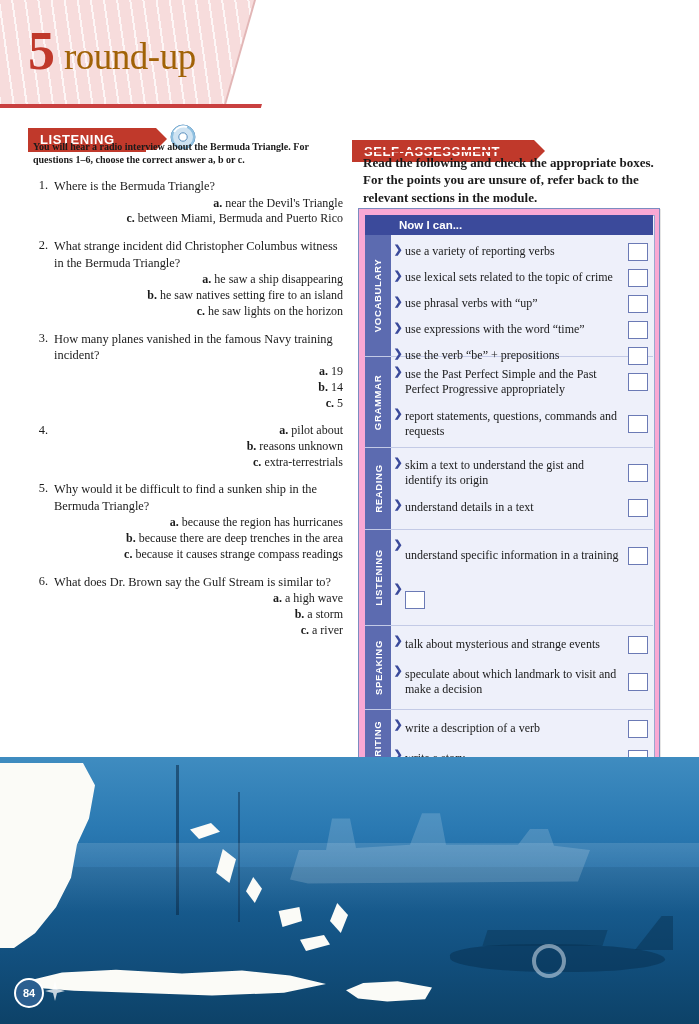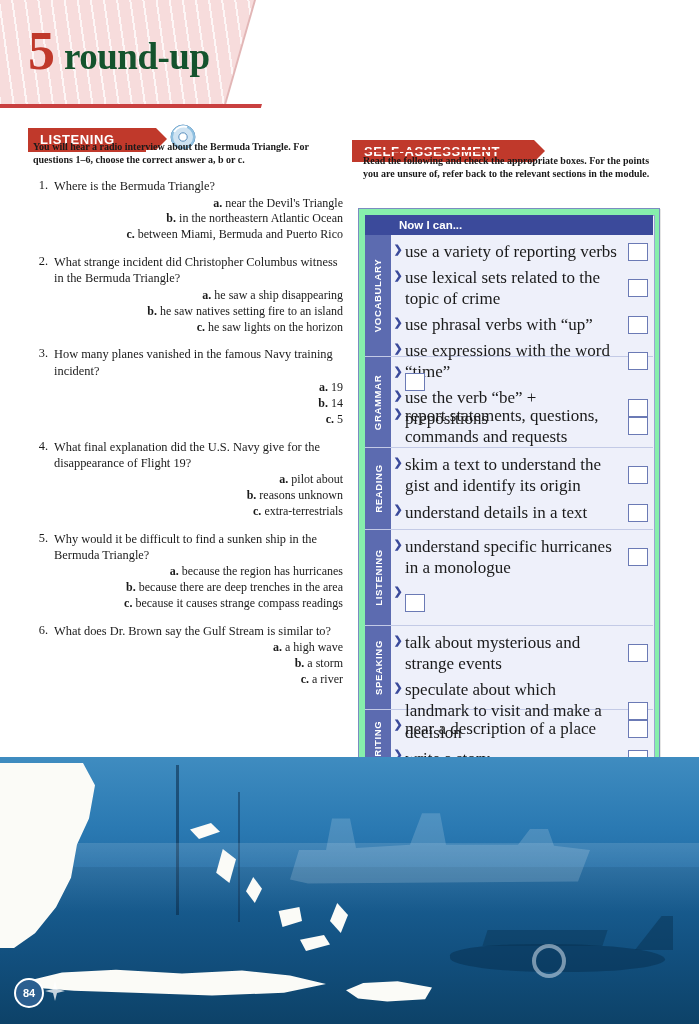--- a/index.html
+++ b/index.html
@@ -41,21 +41,21 @@
   }
   .title-wrap{
     position:absolute;left:28px;top:24px;
     display:flex;align-items:baseline;gap:9px;
     font-family:"Liberation Serif", serif;
   }
   .unit-num{
     font-size:54px;font-weight:bold;color:#c0392b;line-height:1;
   }
   .unit-title{
-    font-size:37px;font-weight:bold;color:#14532d;line-height:1;
+    font-size:37px;font-weight:normal;color:#a16207;line-height:1;
     letter-spacing:-0.5px;
   }
   .hdr-underline{
     position:absolute;left:0;top:104px;width:262px;height:4px;background:#c94040;
     transform:skewX(-16deg);transform-origin:top left;
   }
 
   
   .sec-tag{
     position:absolute;
@@ -100,26 +100,26 @@
 
   .cd-icon{
     position:absolute;left:170px;top:124px;width:26px;height:26px;
   }
 
   
   .right-col{
     position:absolute;left:360px;top:128px;width:310px;
   }
   .sa-intro{
-    font-size:10px;line-height:1.34;font-weight:bold;
+    font-size:13px;line-height:1.34;font-weight:bold;
     margin:26px 0 10px 3px;width:300px;
   }
   .sa-box{
     position:absolute;left:358px;top:208px;width:300px;height:555px;
-    background:#86efac;border:1px solid #7b8cc0;
+    background:#f9a8d4;border:1px solid #7b8cc0;
     box-shadow:1px 1px 0 rgba(0,0,0,.10);
   }
   .sa-inner{
     position:absolute;left:6px;top:6px;width:288px;height:543px;
     background:#eef0fa;border:1px solid #9aa6cf;
   }
   .sa-head{
     position:absolute;left:6px;top:6px;width:288px;height:20px;
     background:#3b4a9b;color:#fff;
     font-family:"Liberation Sans", sans-serif;
@@ -159,21 +159,21 @@
   }
   .sa-arrow{
     flex:0 0 14px;text-align:center;
     color:#3b4a9b;font-size:11px;font-weight:bold;
     font-family:"Liberation Sans", sans-serif;
     line-height:1.2;
     align-self:flex-start;
     padding-top:2px;
   }
   .sa-text{
-    flex:1;font-size:17px;line-height:1.26;
+    flex:1;font-size:12px;line-height:1.26;
     padding-right:8px;
   }
   .sa-check{
     flex:0 0 18px;width:18px;height:16px;
     border:1px solid #6b7ab5;background:#ffffff;
     margin-right:5px;
   }
 
   
   .photo{
@@ -291,21 +291,20 @@
   <div class="intro">
     <span>You will hear a radio interview about the Bermuda Triangle. For questions 1–6, choose the correct answer a, b or c.</span>
   </div>
   <ul class="q-list">
 
     <li class="q-item">
       <div class="q-num">1.</div>
       <div class="q-body">
         <div class="q-text">Where is the Bermuda Triangle?</div>
         <div class="opt"><b>a.</b> <span>near the Devil's Triangle</span></div>
-        <div class="opt"><b>b.</b> <span>in the northeastern Atlantic Ocean</span></div>
         <div class="opt"><b>c.</b> <span>between Miami, Bermuda and Puerto Rico</span></div>
       </div>
     </li>
 
     <li class="q-item">
       <div class="q-num">2.</div>
       <div class="q-body">
         <div class="q-text">What strange incident did Christopher Columbus witness in the Bermuda Triangle?</div>
         <div class="opt"><b>a.</b> <span>he saw a ship disappearing</span></div>
         <div class="opt"><b>b.</b> <span>he saw natives setting fire to an island</span></div>
@@ -319,21 +318,20 @@
         <div class="q-text">How many planes vanished in the famous Navy training incident?</div>
         <div class="opt"><b>a.</b> <span>19</span></div>
         <div class="opt"><b>b.</b> <span>14</span></div>
         <div class="opt"><b>c.</b> <span>5</span></div>
       </div>
     </li>
 
     <li class="q-item">
       <div class="q-num">4.</div>
       <div class="q-body">
-        <div class="q-text">What final explanation did the U.S. Navy give for the disappearance of Flight 19?</div>
         <div class="opt"><b>a.</b> <span>pilot about</span></div>
         <div class="opt"><b>b.</b> <span>reasons unknown</span></div>
         <div class="opt"><b>c.</b> <span>extra-terrestrials</span></div>
       </div>
     </li>
 
     <li class="q-item">
       <div class="q-num">5.</div>
       <div class="q-body">
         <div class="q-text">Why would it be difficult to find a sunken ship in the Bermuda Triangle?</div>
@@ -404,20 +402,21 @@
       </div>
     </div>
 
     <div class="sa-group" style="height:91px;">
       <div class="sa-sidelabel">
         <span>GRAMMAR</span>
       </div>
       <div class="sa-items">
         <div class="sa-item" style="min-height:38px;">
           <div class="sa-arrow">❯</div>
+          <div class="sa-text">use the Past Perfect Simple and the Past Perfect Progressive appropriately</div>
           <div class="sa-check"></div>
         </div>
         <div class="sa-item" style="min-height:38px;">
           <div class="sa-arrow">❯</div>
           <div class="sa-text">report statements, questions, commands and requests</div>
           <div class="sa-check"></div>
         </div>
       </div>
     </div>
 
@@ -439,21 +438,21 @@
       </div>
     </div>
 
     <div class="sa-group" style="height:96px;">
       <div class="sa-sidelabel">
         <span>LISTENING</span>
       </div>
       <div class="sa-items">
         <div class="sa-item" style="min-height:40px;">
           <div class="sa-arrow">❯</div>
-          <div class="sa-text">understand specific hurricanes in a monologue</div>
+          <div class="sa-text">understand specific information in a training</div>
           <div class="sa-check"></div>
         </div>
         <div class="sa-item" style="min-height:40px;">
           <div class="sa-arrow">❯</div>
           <div class="sa-check"></div>
         </div>
       </div>
     </div>
 
     <div class="sa-group" style="height:84px;">
@@ -474,21 +473,21 @@
       </div>
     </div>
 
     <div class="sa-group" style="height:66px;">
       <div class="sa-sidelabel">
         <span>WRITING</span>
       </div>
       <div class="sa-items">
         <div class="sa-item" style="min-height:26px;">
           <div class="sa-arrow">❯</div>
-          <div class="sa-text">near a description of a place</div>
+          <div class="sa-text">write a description of a verb</div>
           <div class="sa-check"></div>
         </div>
         <div class="sa-item" style="min-height:26px;">
           <div class="sa-arrow">❯</div>
           <div class="sa-text">write a story</div>
           <div class="sa-check"></div>
         </div>
       </div>
     </div>
 

